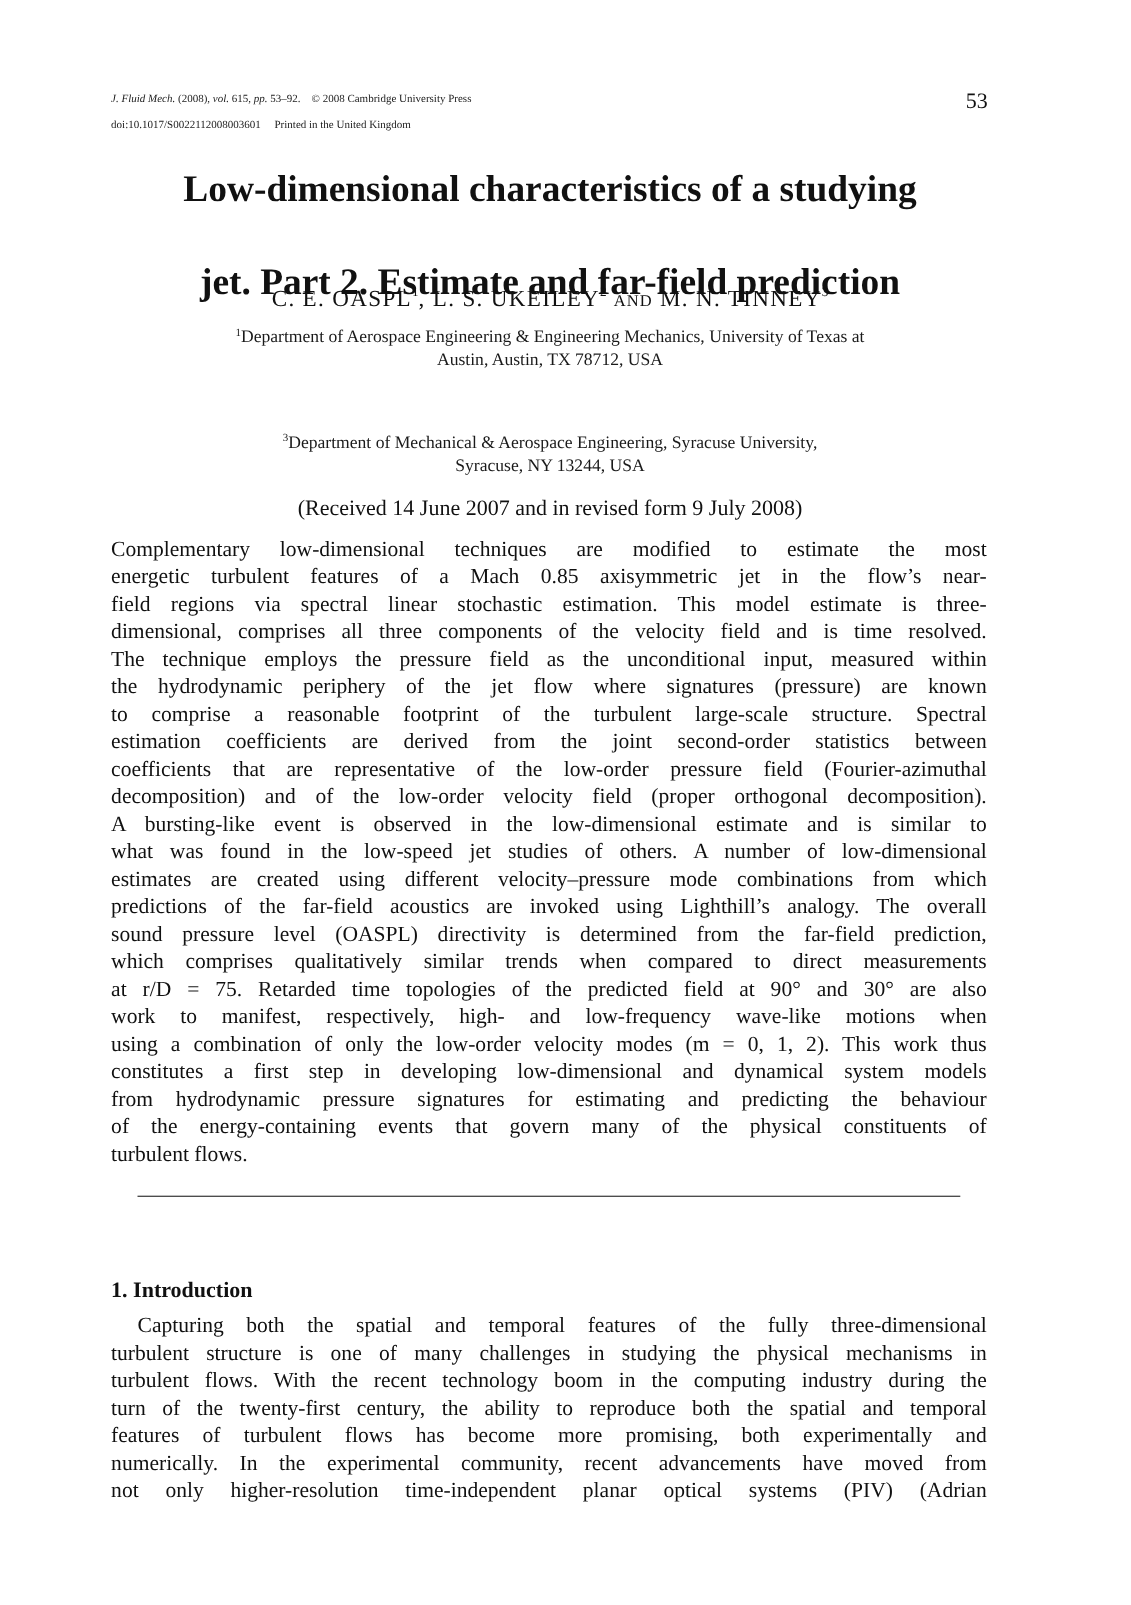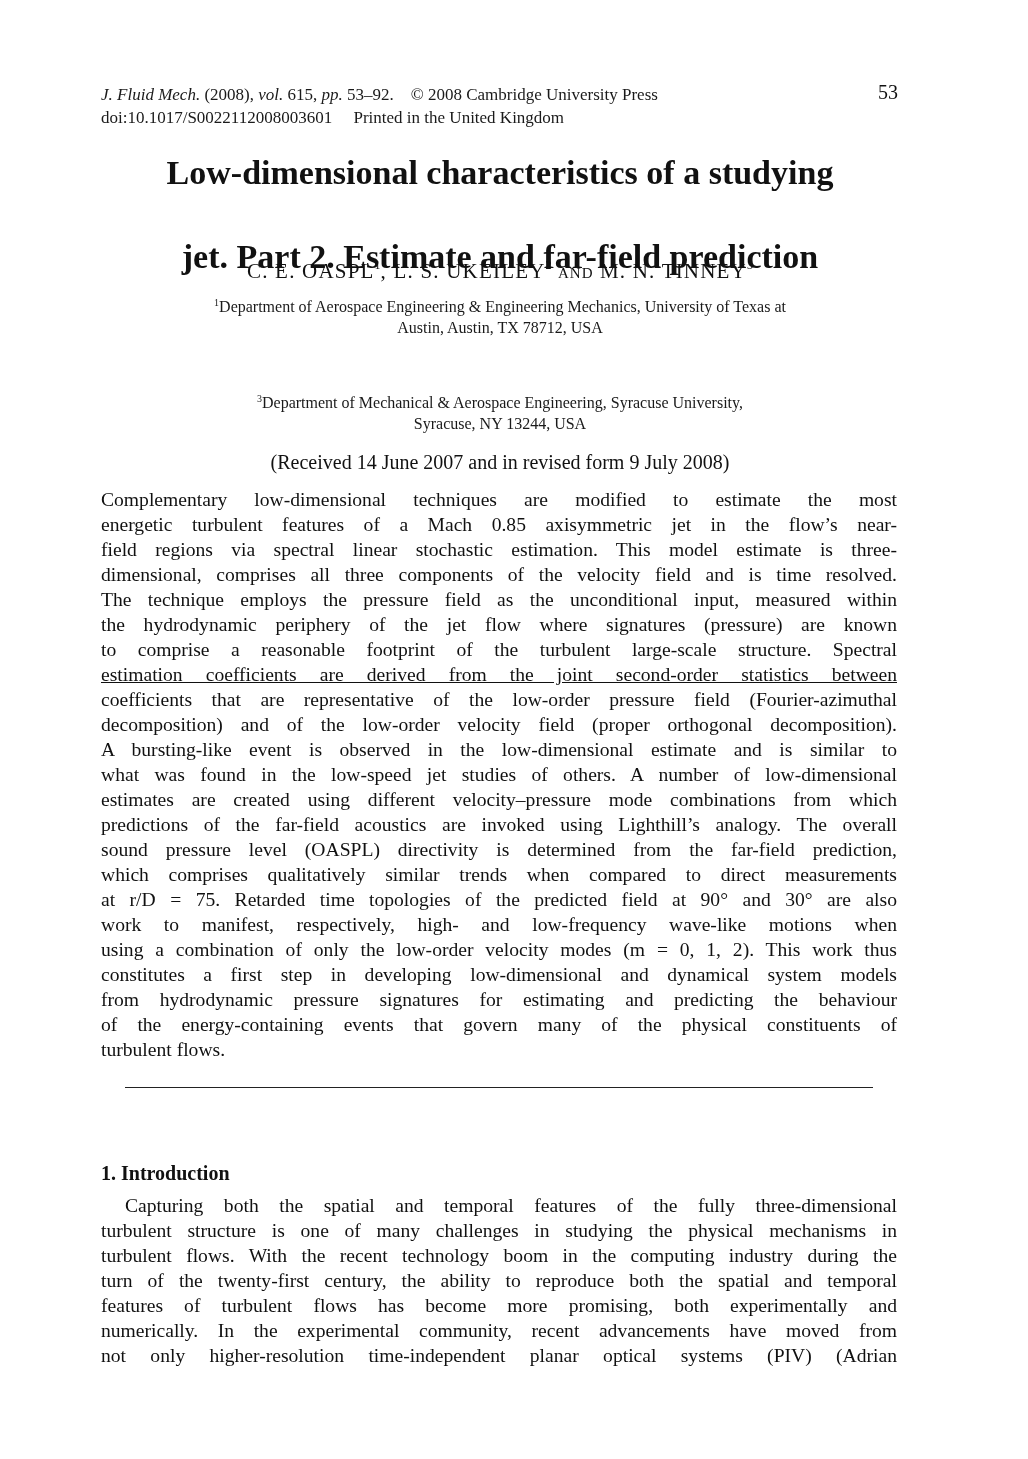--- a/index.html
+++ b/index.html
@@ -1,21 +1,21 @@
 <!DOCTYPE html>
 <html><head>
   <meta charset="utf-8">
   <style>
     html, body { margin: 0; padding: 0; background: #ffffff; }
     body {
       width: 1028px; height: 1459px; position: relative; overflow: hidden;
       font-family: "Liberation Serif", "DejaVu Serif", serif; color: #111;
     }
     .page { position: absolute; left: 0; top: 0; width: 1028px; height: 1459px; }
-    .header-line { position: absolute; left: 101px; font-size: 17px; white-space: nowrap; color:#1a1a1a; }
+    .header-line { position: absolute; left: 101px; font-size: 10px; white-space: nowrap; color:#1a1a1a; }
     .header-line i { font-style: italic; }
     #hdr1 { top: 85px; }
     #hdr2 { top: 108px; }
     .page-num { position: absolute; right: 130px; top: 81px; font-size: 20px; }
     .title { position: absolute; left: 0; width: 1000px; text-align: center; font-weight: bold; font-size: 34px; line-height: 40px; }
     #t1 { top: 153px; }
     #t2 { top: 193px; margin-top: 44px; }
     .authors { position: absolute; left: 0; width: 1000px; top: 258px; text-align: center; font-size: 21px; letter-spacing: 1.2px; }
     .authors sup { font-size: 12px; letter-spacing: 0; vertical-align: 9px; }
     .authors .sc { font-size: 15px; letter-spacing: 1px; }
@@ -74,21 +74,21 @@
   <div class="received">(Received 14 June 2007 and in revised form 9 July 2008)</div>
 
   <div>
     <div class="jline" style="top: 487px; white-space: normal;">Complementary low-dimensional techniques are modified to estimate the most</div>
     <div class="jline" style="top: 512px; white-space: normal;">energetic turbulent features of a Mach 0.85 axisymmetric jet in the flow’s near-</div>
     <div class="jline" style="top: 537px; white-space: normal;">field regions via spectral linear stochastic estimation. This model estimate is three-</div>
     <div class="jline" style="top: 562px; white-space: normal;">dimensional, comprises all three components of the velocity field and is time resolved.</div>
     <div class="jline" style="top: 587px; white-space: normal;">The technique employs the pressure field as the unconditional input, measured within</div>
     <div class="jline" style="top: 612px; white-space: normal;">the hydrodynamic periphery of the jet flow where signatures (pressure) are known</div>
     <div class="jline" style="top: 637px; white-space: normal;">to comprise a reasonable footprint of the turbulent large-scale structure. Spectral</div>
-    <div class="jline" style="top: 662px; white-space: normal; text-decoration: underline;">estimation coefficients are derived from the joint second-order statistics between</div>
+    <div class="jline" style="top: 662px; white-space: normal;">estimation coefficients are derived from the joint second-order statistics between</div>
     <div class="jline" style="top: 687px; white-space: normal;">coefficients that are representative of the low-order pressure field (Fourier-azimuthal</div>
     <div class="jline" style="top: 712px; white-space: normal;">decomposition) and of the low-order velocity field (proper orthogonal decomposition).</div>
     <div class="jline" style="top: 737px; white-space: normal;">A bursting-like event is observed in the low-dimensional estimate and is similar to</div>
     <div class="jline" style="top: 762px; white-space: normal;">what was found in the low-speed jet studies of others. A number of low-dimensional</div>
     <div class="jline" style="top: 787px; white-space: normal;">estimates are created using different velocity–pressure mode combinations from which</div>
     <div class="jline" style="top: 812px; white-space: normal;">predictions of the far-field acoustics are invoked using Lighthill’s analogy. The overall</div>
     <div class="jline" style="top: 837px; white-space: normal;">sound pressure level (OASPL) directivity is determined from the far-field prediction,</div>
     <div class="jline" style="top: 862px; white-space: normal;">which comprises qualitatively similar trends when compared to direct measurements</div>
     <div class="jline" style="top: 887px; white-space: normal;">at r/D = 75. Retarded time topologies of the predicted field at 90° and 30° are also</div>
     <div class="jline" style="top: 912px; white-space: normal;">work to manifest, respectively, high- and low-frequency wave-like motions when</div>

